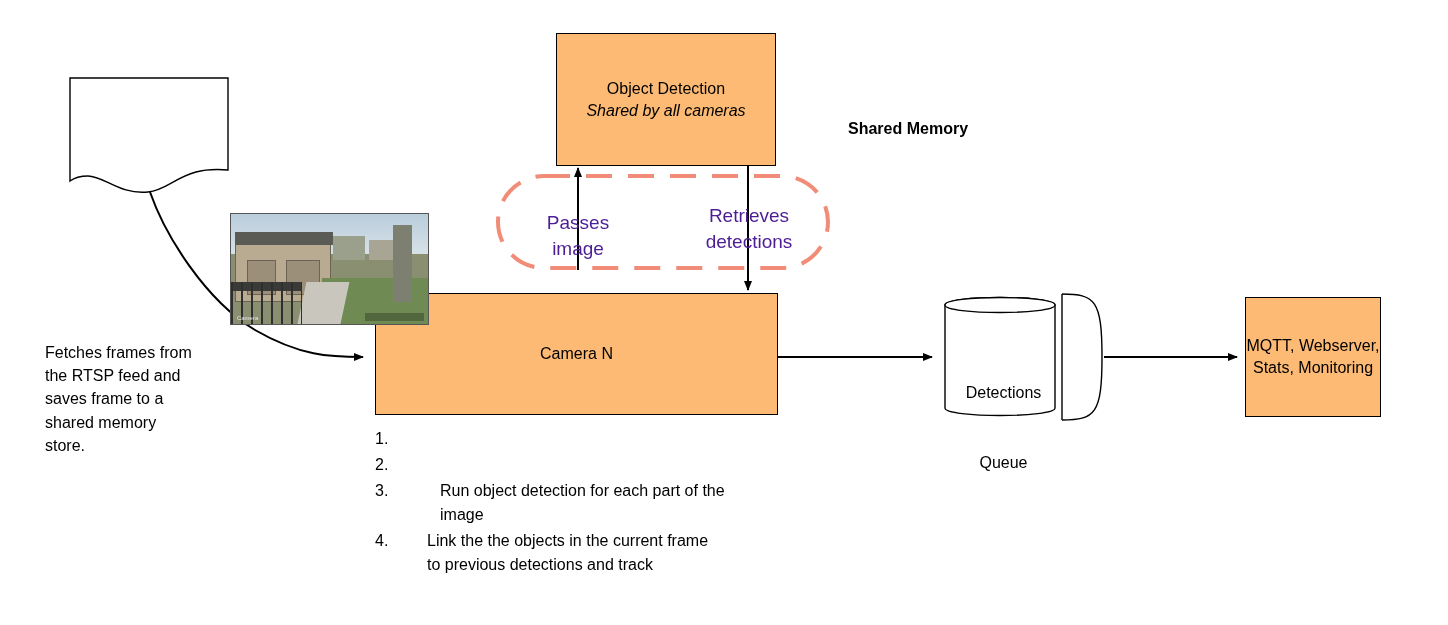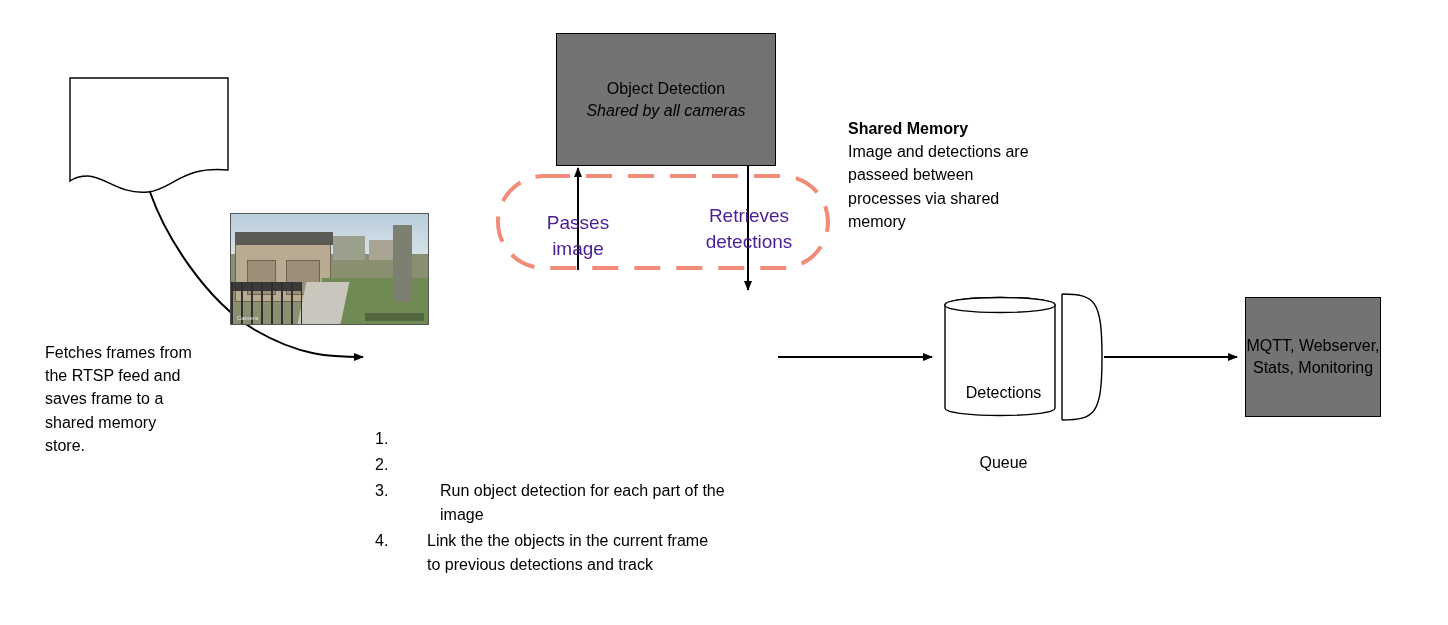--- a/index.html
+++ b/index.html
@@ -13,21 +13,21 @@
     height: 625px;
     background: #ffffff;
     font-family: "Liberation Sans", sans-serif;
     overflow: hidden;
   }
   .node {
     position: absolute;
     box-sizing: border-box;
   }
   .box {
-    background: #737373;
+    background: #fdba74;
     border: 1px solid #000000;
     display: flex;
     flex-direction: column;
     align-items: center;
     justify-content: center;
     text-align: center;
     font-size: 16px;
     color: #000000;
     line-height: 1.35;
   }
@@ -124,20 +124,23 @@
 
     <path d="M1104,357 L1237,357" fill="none" stroke="#000000" stroke-width="2" marker-end="url(#arrow)"></path>
   </svg>
 
 
   <div class="node box" style="left:556px; top:33px; width:220px; height:133px;">
     <div>Object Detection</div>
     <div class="sub">Shared by all cameras</div>
   </div>
 
+  <div class="node box" style="left:375px; top:293px; width:403px; height:122px;">
+    <div>Camera N</div>
+  </div>
 
   <div class="camera-thumb" style="left:230px; top:213px; width:197px; height:110px; background:#9fb6c6;">
     <div style="position:absolute; left:0; top:0; width:100%; height:38%; background:linear-gradient(#b9cddb,#d8e2e8);"></div>
     <div style="position:absolute; left:0; top:36%; width:100%; height:64%; background:#8a8f72;"></div>
     <div style="position:absolute; left:2%; top:22%; width:48%; height:56%; background:#b9ab92; border:1px solid #6d6354;"></div>
     <div style="position:absolute; left:2%; top:16%; width:50%; height:12%; background:#5a5b55;"></div>
     <div style="position:absolute; left:8%; top:42%; width:14%; height:30%; background:#9c8f79; border:1px solid #6d6354;"></div>
     <div style="position:absolute; left:28%; top:42%; width:16%; height:30%; background:#9c8f79; border:1px solid #6d6354;"></div>
     <div style="position:absolute; left:52%; top:20%; width:16%; height:22%; background:#9aa08c;"></div>
     <div style="position:absolute; left:70%; top:24%; width:14%; height:18%; background:#a9a595;"></div>
@@ -155,24 +158,20 @@
 image</div>
   </div>
 
   <div class="retrieves-label" style="left:690px; top:203px; width:118px;">
     <div style="white-space:pre-line;">Retrieves
 detections</div>
   </div>
 
   <div class="shm-label" style="left:848px; top:117px; width:230px;">
     <div class="bold-label">Shared Memory</div>
-    <div style="white-space:pre-line;">Image and detections are
-passeed between
-processes via shared
-memory</div>
   </div>
 
   <div class="plain-text" style="left:45px; top:341px; width:200px;">Fetches frames from
 the RTSP feed and
 saves frame to a
 shared memory
 store.</div>
 
   <div class="plain-text" style="left:945px; top:335px; width:117px; text-align:center;">
     <div>Detections</div>

